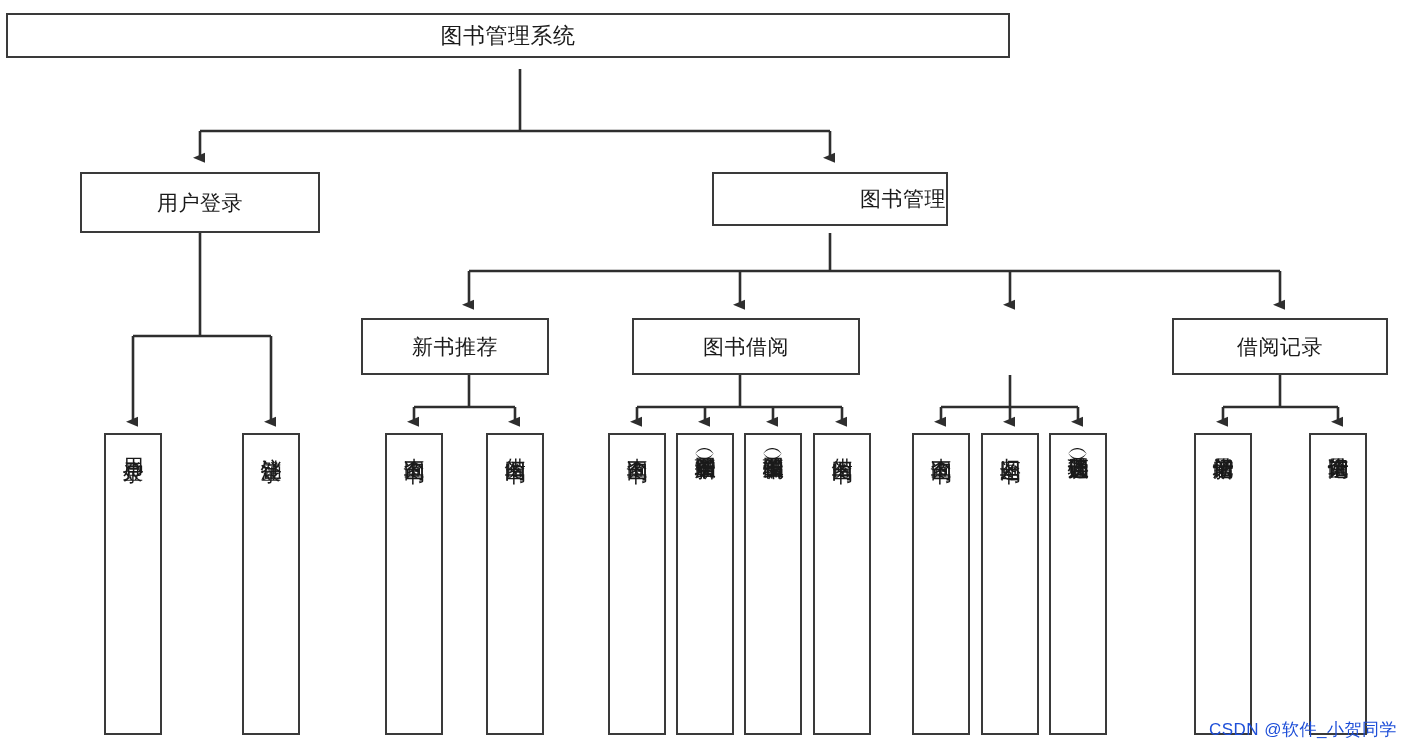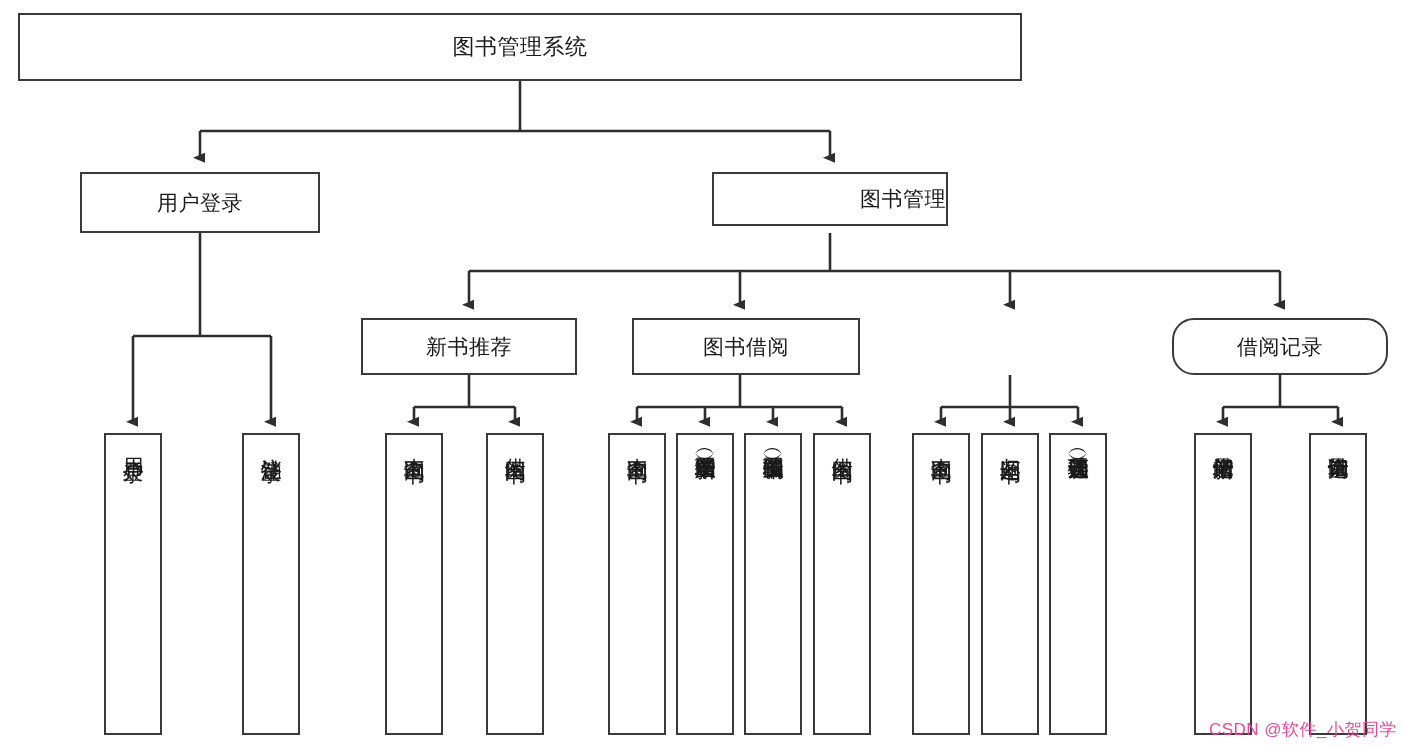--- a/index.html
+++ b/index.html
@@ -66,21 +66,21 @@
     white-space: nowrap;
   }
   .node.vert.tall-text .node-label {
     letter-spacing: 0px;
   }
   .watermark {
     position: absolute;
     right: 8px;
     bottom: 6px;
     font-size: 17px;
-    color: #ec4899;
+    color: #1d4ed8;
     letter-spacing: 0.5px;
     z-index: 5;
     user-select: none;
   }
 </style>
 </head>
 <body>
 
 <div id="diagram-root">
 
@@ -127,42 +127,42 @@
       <path d="M 1010 407 L 1010 422" marker-end="url(#arrow)"></path>
       <path d="M 1078 407 L 1078 422" marker-end="url(#arrow)"></path>
 
       <path d="M 1280 375 L 1280 407"></path>
       <path d="M 1223 407 L 1338 407"></path>
       <path d="M 1223 407 L 1223 422" marker-end="url(#arrow)"></path>
       <path d="M 1338 407 L 1338 422" marker-end="url(#arrow)"></path>
     </g>
   </svg>
 
-  <div class="node horiz root" style="left:18px; top:13px; width:1004px; height:68px;">
+  <div class="node horiz root" style="left:6px; top:13px; width:1004px; height:45px;">
     <span class="node-label">图书管理系统</span>
   </div>
 
   <div class="node horiz" style="left:80px; top:172px; width:240px; height:61px;">
     <span class="node-label">用户登录</span>
   </div>
 
   <div class="node horiz" style="left:712px; top:172px; width:236px; height:54px;justify-content:flex-end;">
     <span class="node-label">图书管理</span>
   </div>
 
-  <div class="node horiz" style="left:361px; top:318px; width:216px; height:57px;">
+  <div class="node horiz" style="left:361px; top:318px; width:188px; height:57px;">
     <span class="node-label">新书推荐</span>
   </div>
 
   <div class="node horiz" style="left:632px; top:318px; width:228px; height:57px;">
     <span class="node-label">图书借阅</span>
   </div>
 
 
-  <div class="node horiz" style="left:1172px; top:318px; width:216px; height:57px;border-radius:22px;">
+  <div class="node horiz" style="left:1172px; top:318px; width:216px; height:57px;">
     <span class="node-label">借阅记录</span>
   </div>
 
   <div class="node vert" style="left:104px; top:433px; width:58px; height:302px;">
     <span class="node-label">用户登录</span>
   </div>
   <div class="node vert" style="left:242px; top:433px; width:58px; height:302px;">
     <span class="node-label">注销登录</span>
   </div>
 

